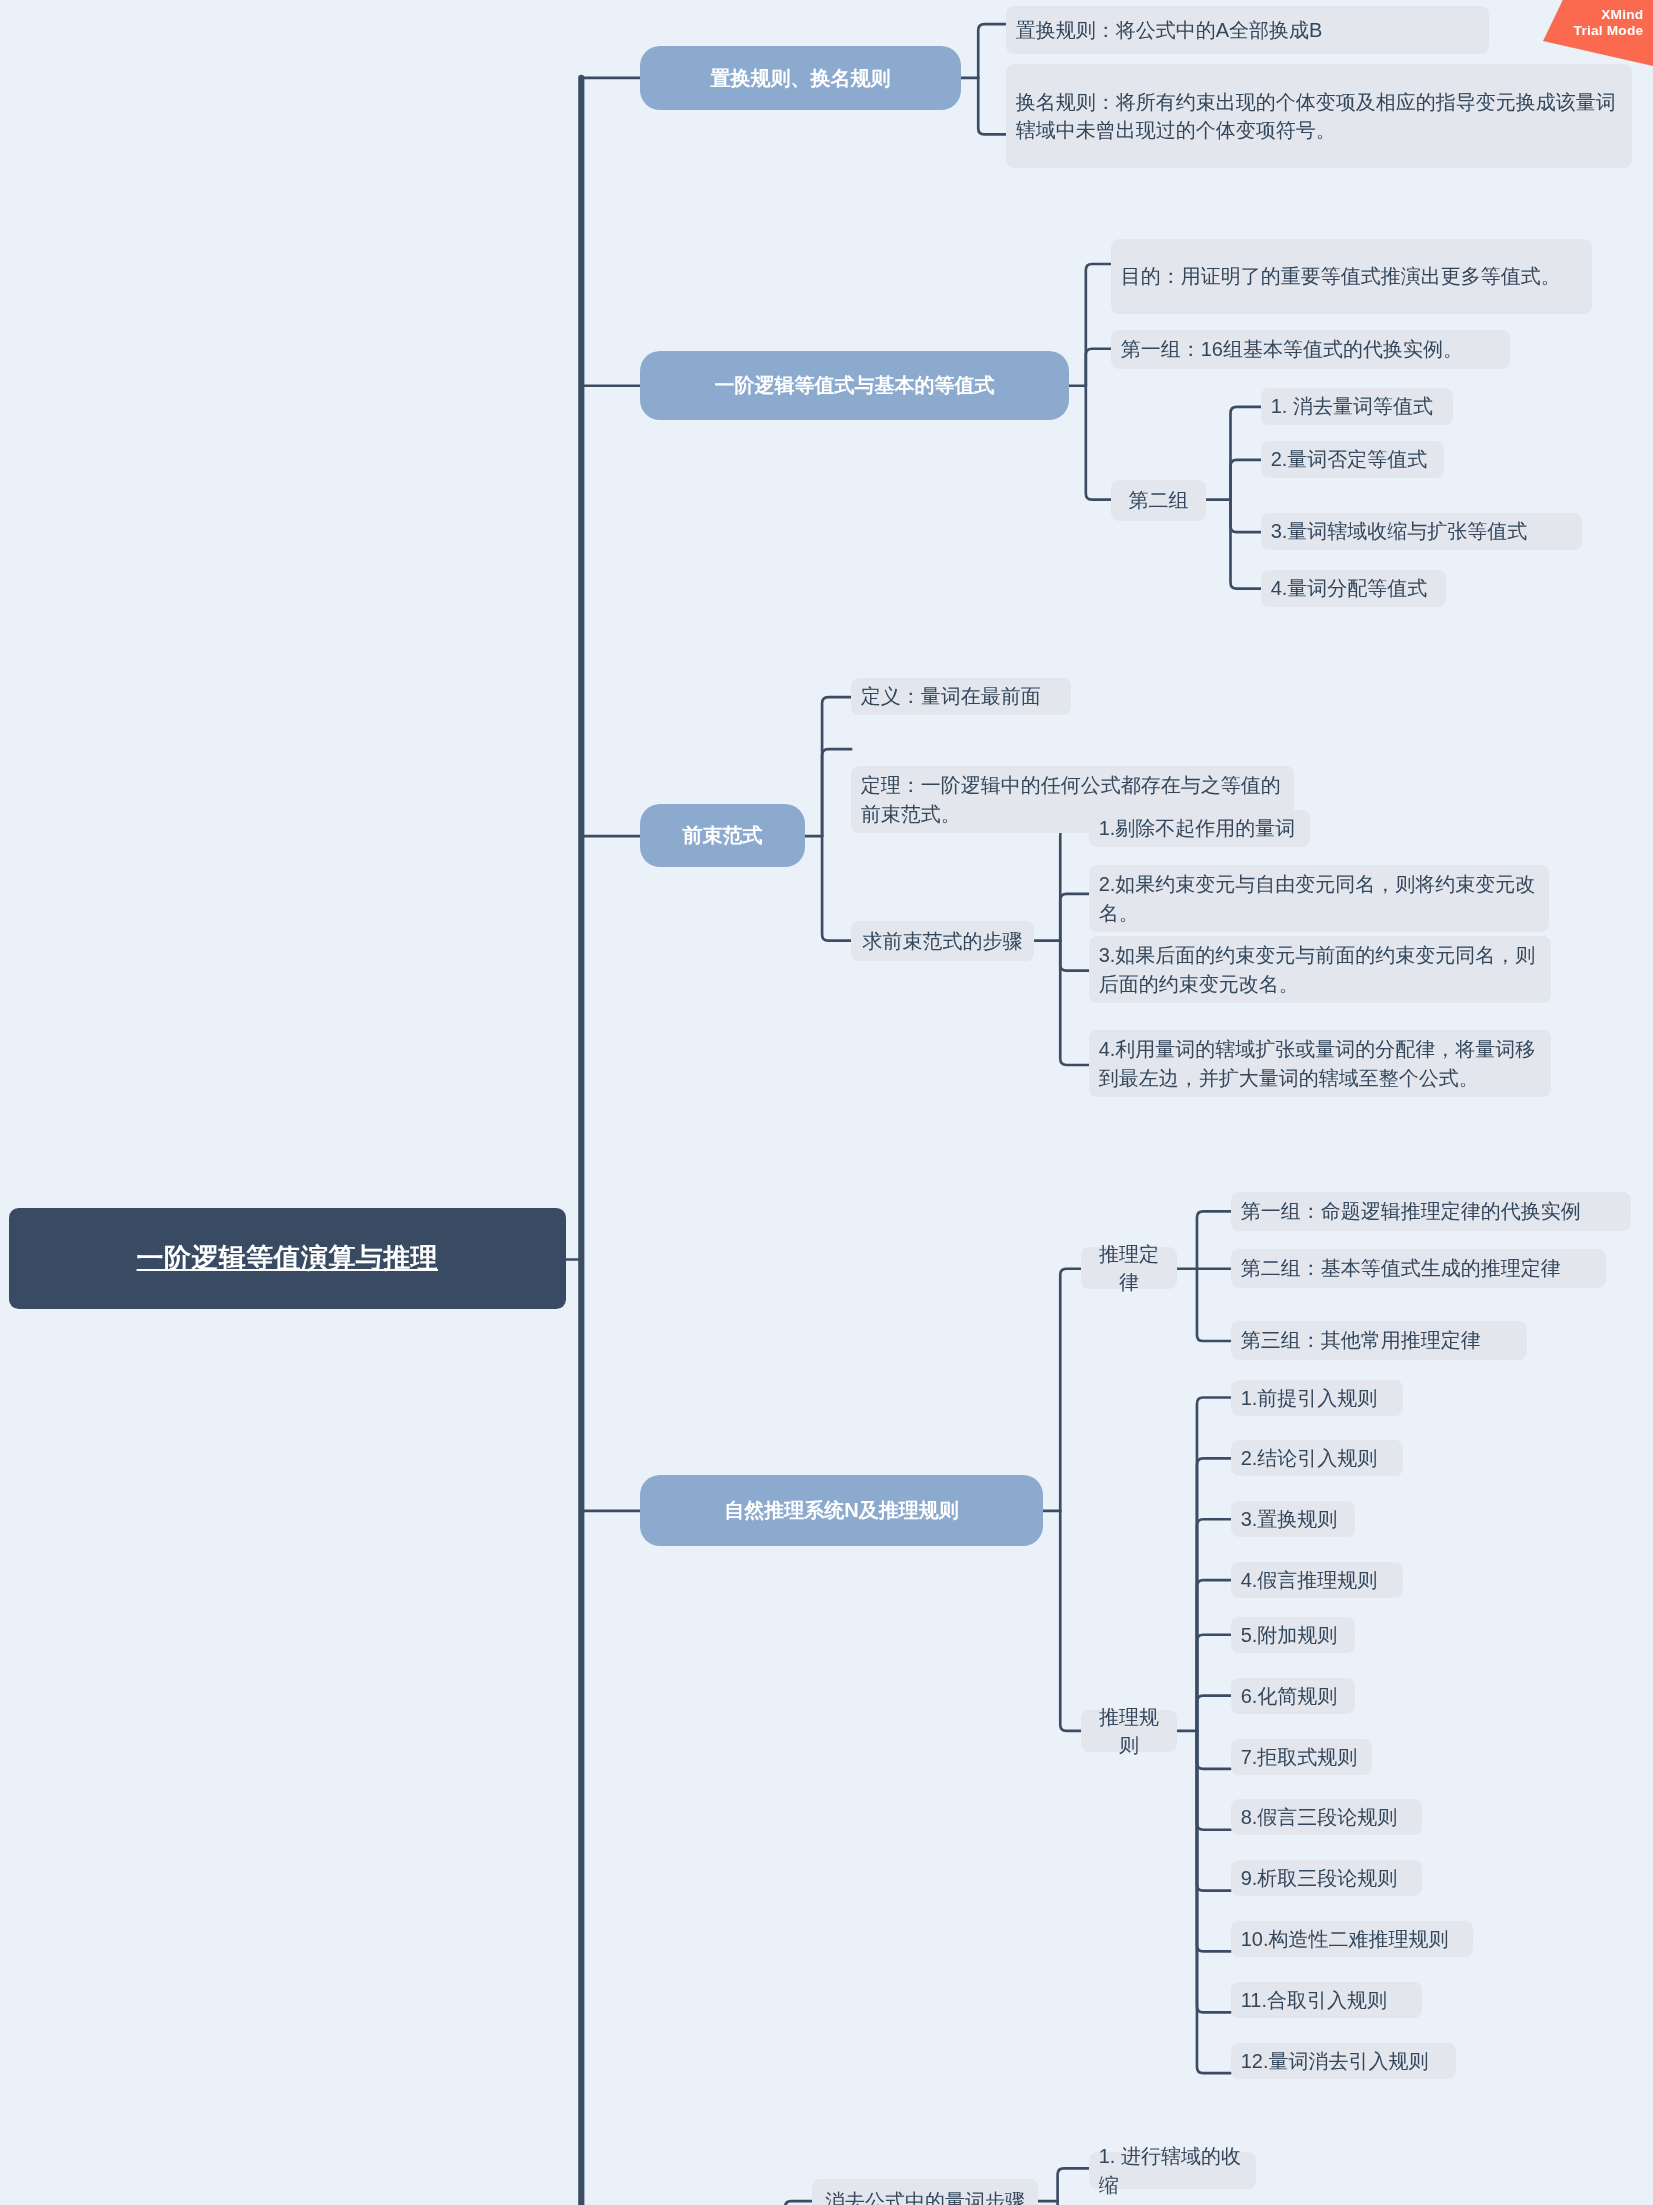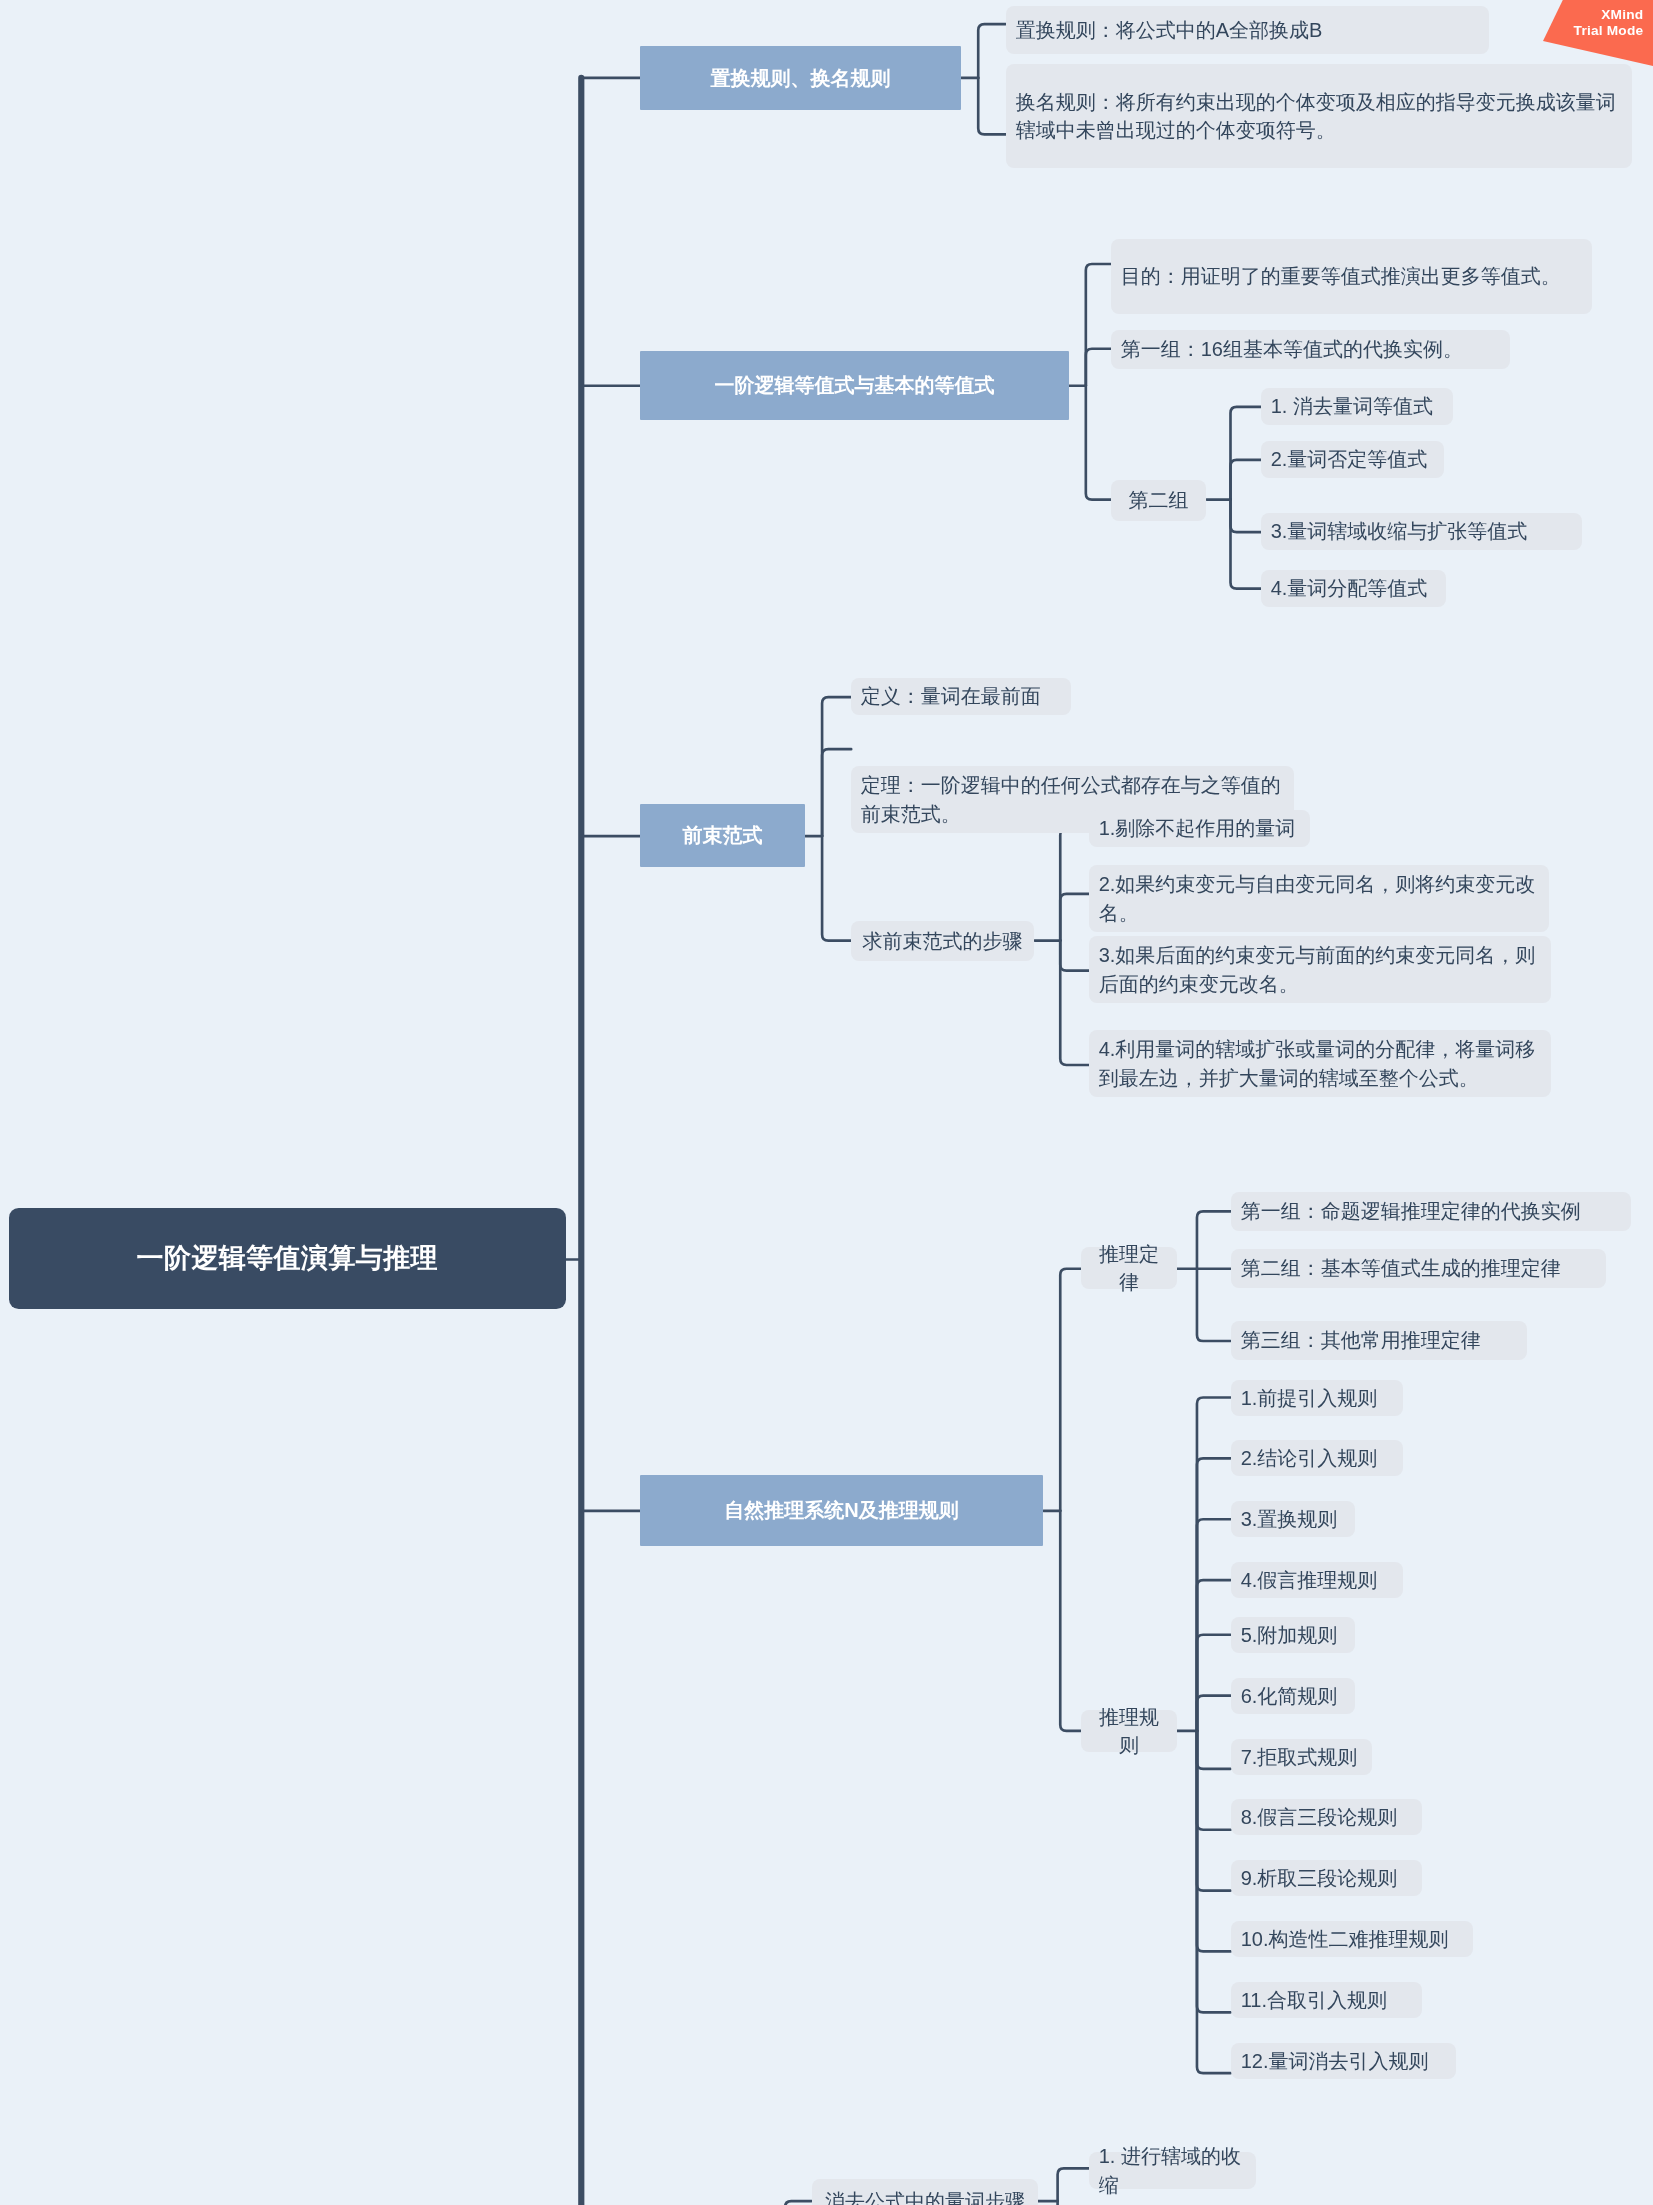--- a/index.html
+++ b/index.html
@@ -14,26 +14,26 @@
   svg.links{position:absolute;left:0;top:0;width:1653px;height:2724px;pointer-events:none;}
 
   .node{position:absolute;box-sizing:border-box;display:flex;align-items:center;}
   .node .txt{display:block;width:100%;}
 
   
   .root{
     background:#394b63;color:#ffffff;border-radius:9.7px;
     font-size:27px;font-weight:bold;line-height:1.22;
     text-align:center;justify-content:center;
-    padding:11.5px 13.2px;letter-spacing:0.4px;
+    padding:11.5px 13.2px;letter-spacing:0.4px;text-decoration:underline;
   }
 
   
   .main{
-    background:#8caacd;color:#ffffff;border-radius:1px;
+    background:#8caacd;color:#ffffff;border-radius:20px;
     font-size:20px;font-weight:bold;line-height:1.25;
     text-align:center;justify-content:center;
     padding:9.7px 13.2px;
   }
 
   
   .leaf{
     background:#e3e7ed;color:#33465c;border-radius:8px;
     font-size:20px;line-height:1.42;
     padding:7px 9.7px;

